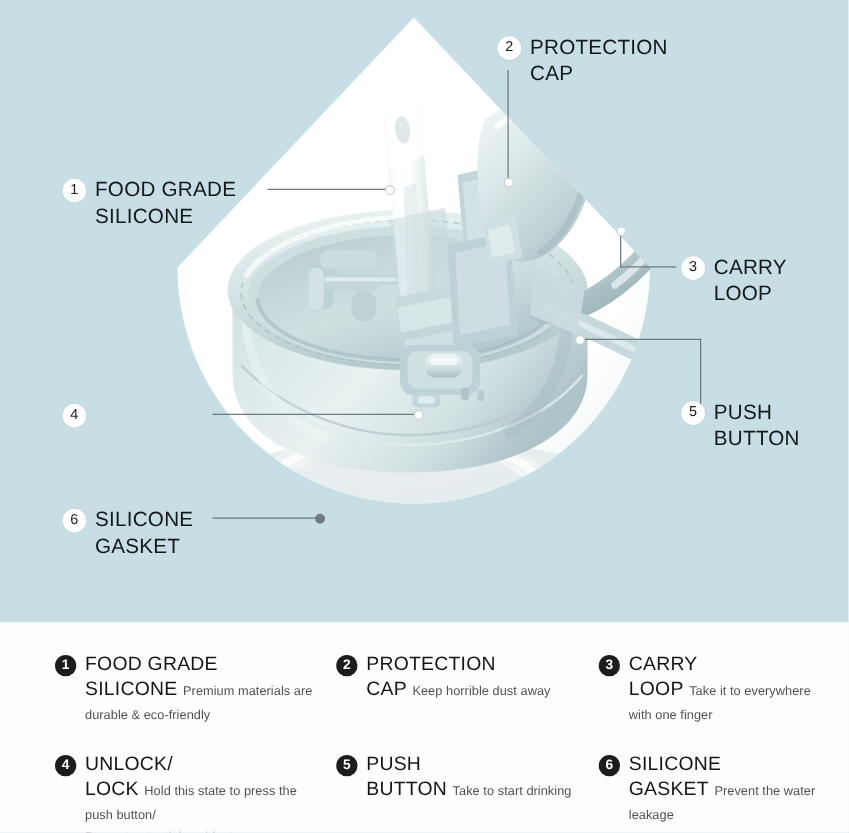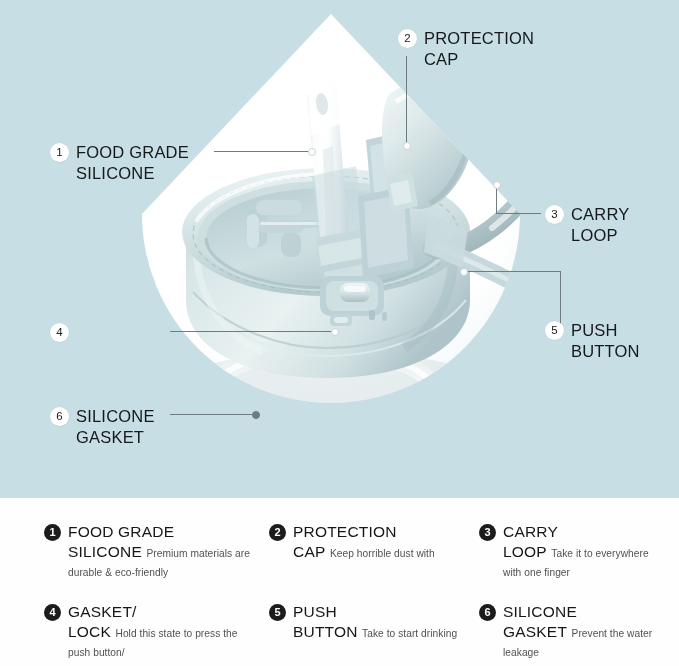--- a/index.html
+++ b/index.html
@@ -340,38 +340,38 @@
           <span class="l-desc">Premium materials are
 durable &amp; eco-friendly</span>
         </span>
       </div>
 
       <div class="l-item">
         <span class="l-badge">2</span>
         <span class="l-body">
           <span class="l-title">PROTECTION
 CAP</span>
-          <span class="l-desc">Keep horrible dust with</span>
+          <span class="l-desc">Keep horrible dust away</span>
         </span>
       </div>
 
       <div class="l-item">
         <span class="l-badge">3</span>
         <span class="l-body">
           <span class="l-title">CARRY
 LOOP</span>
           <span class="l-desc">Take it to everywhere
 with one finger</span>
         </span>
       </div>
 
       <div class="l-item">
         <span class="l-badge">4</span>
         <span class="l-body">
-          <span class="l-title">GASKET/
+          <span class="l-title">UNLOCK/
 LOCK</span>
           <span class="l-desc">Hold this state to press the
 push button/
 Prevent potential accidents</span>
         </span>
       </div>
 
       <div class="l-item">
         <span class="l-badge">5</span>
         <span class="l-body">

